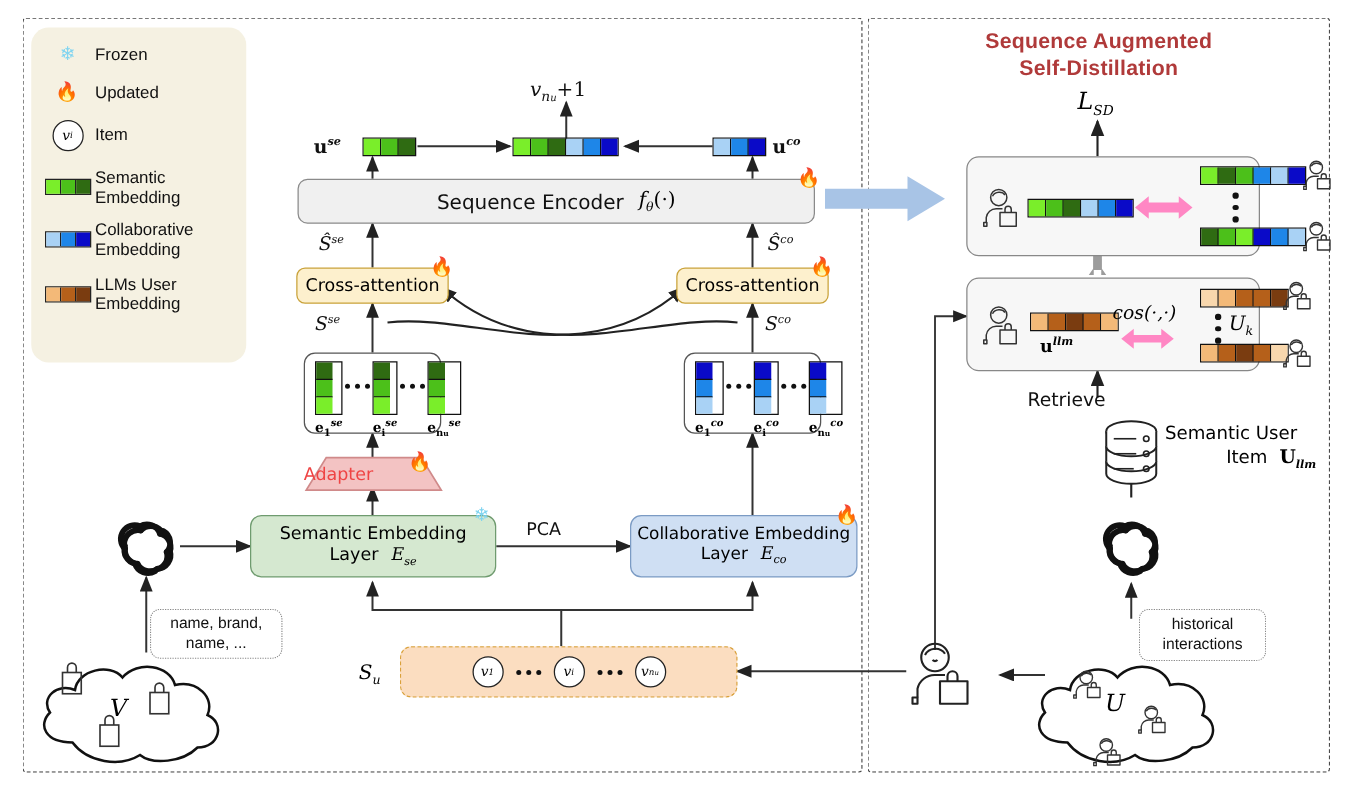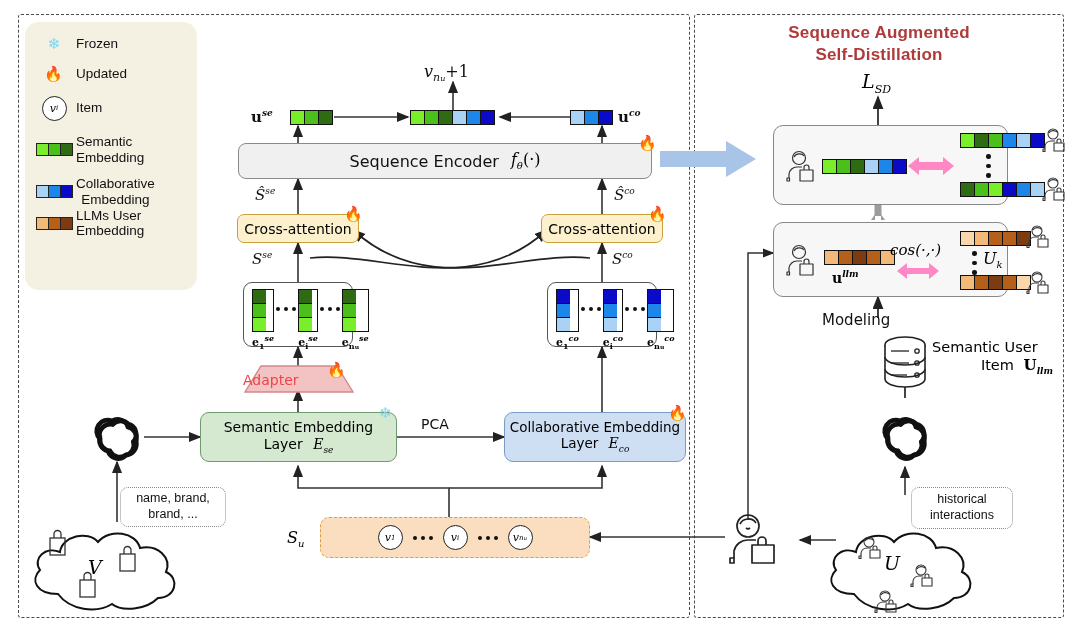--- a/index.html
+++ b/index.html
@@ -79,21 +79,21 @@
             <i style="background:#7aee2a"></i>
             <i style="background:#4cc01a"></i>
             <i style="background:#2f6b12"></i>
           </span>
       </span>
       <span class="legend-lbl">
         <span>Semantic</span><br>
         <span>Embedding</span>
       </span>
     </div>
-    <div class="legend-row" style="margin-bottom:0;text-align:center;">
+    <div class="legend-row" style="margin-bottom:12px;">
       <span class="legend-ico">
         <span class="sw">
             <i style="background:#a9d2f5"></i>
             <i style="background:#1e86e8"></i>
             <i style="background:#0a0ac8"></i>
           </span>
       </span>
       <span class="legend-lbl">
         <span>Collaborative</span><br>
         <span>Embedding</span>
@@ -380,21 +380,21 @@
       <g transform="rotate(300)">
           <path d="M-6,-18 a11,11 0 0 1 16,6"></path>
           <path d="M10,-12 a11,11 0 0 1 8,14"></path>
         </g>
     </g>
   </svg>
 
   <div class="callout" style="left:120px;top:487px;width:106px;height:40px;">
     <div>
       <div>name, brand,</div>
-      <div>brand, ...</div>
+      <div>name, ...</div>
     </div>
   </div>
 
   <svg width="200" height="100" class="abs" style="left:26px;top:520px;">
     <path d="M32,74 C10,74 4,60 14,50 C6,38 20,26 34,32 C36,16 62,10 72,22 C84,8 110,12 114,28 C132,24 146,38 140,52 C154,58 150,78 132,78 C120,90 96,92 86,84 C70,94 44,90 32,74 z" fill="#fff" stroke="#111" stroke-width="2"></path>
   </svg>
   <div class="abs mth" style="left:88px;top:556px;font-size:19px;">V</div>
   <svg width="130" height="90" class="abs" style="left:40px;top:528px;">
     <g fill="none" stroke="#333" stroke-width="1.3">
       <rect x="10" y="10" width="15" height="17"></rect>
@@ -580,21 +580,21 @@
         <circle cx="11" cy="6" r="5"></circle>
           <path d="M7,5 c1.6,-3 6,-3 8,-1"></path>
         <path d="M3,20 v-3 a6,6 0 0 1 6,-5 h4"></path>
           <path d="M1,20 h2 v2.5 h-2 z"></path>
         <rect x="12" y="14" width="10" height="8"></rect>
           <path d="M15,14 v-2 a2,2 0 0 1 4,0 v2"></path>
       </g>
     </svg>
   </div>
 
-  <div class="abs t-hand" style="left:822px;top:311px;font-size:15px;color:#111;">Modeling</div>
+  <div class="abs t-hand" style="left:822px;top:311px;font-size:15px;color:#111;">Retrieve</div>
 
   <svg width="50" height="62" class="abs" style="left:881px;top:335px;">
     <g fill="#fff" stroke="#222" stroke-width="1.6">
       <ellipse cx="24" cy="10" rx="20" ry="8"></ellipse>
       <path d="M4,10 v34 a20,8 0 0 0 40,0 v-34"></path>
       <path d="M4,22 a20,8 0 0 0 40,0"></path>
       <path d="M4,34 a20,8 0 0 0 40,0"></path>
     </g>
     <g fill="none" stroke="#222" stroke-width="1.3">
       <line x1="10" y1="16" x2="28" y2="16"></line>

